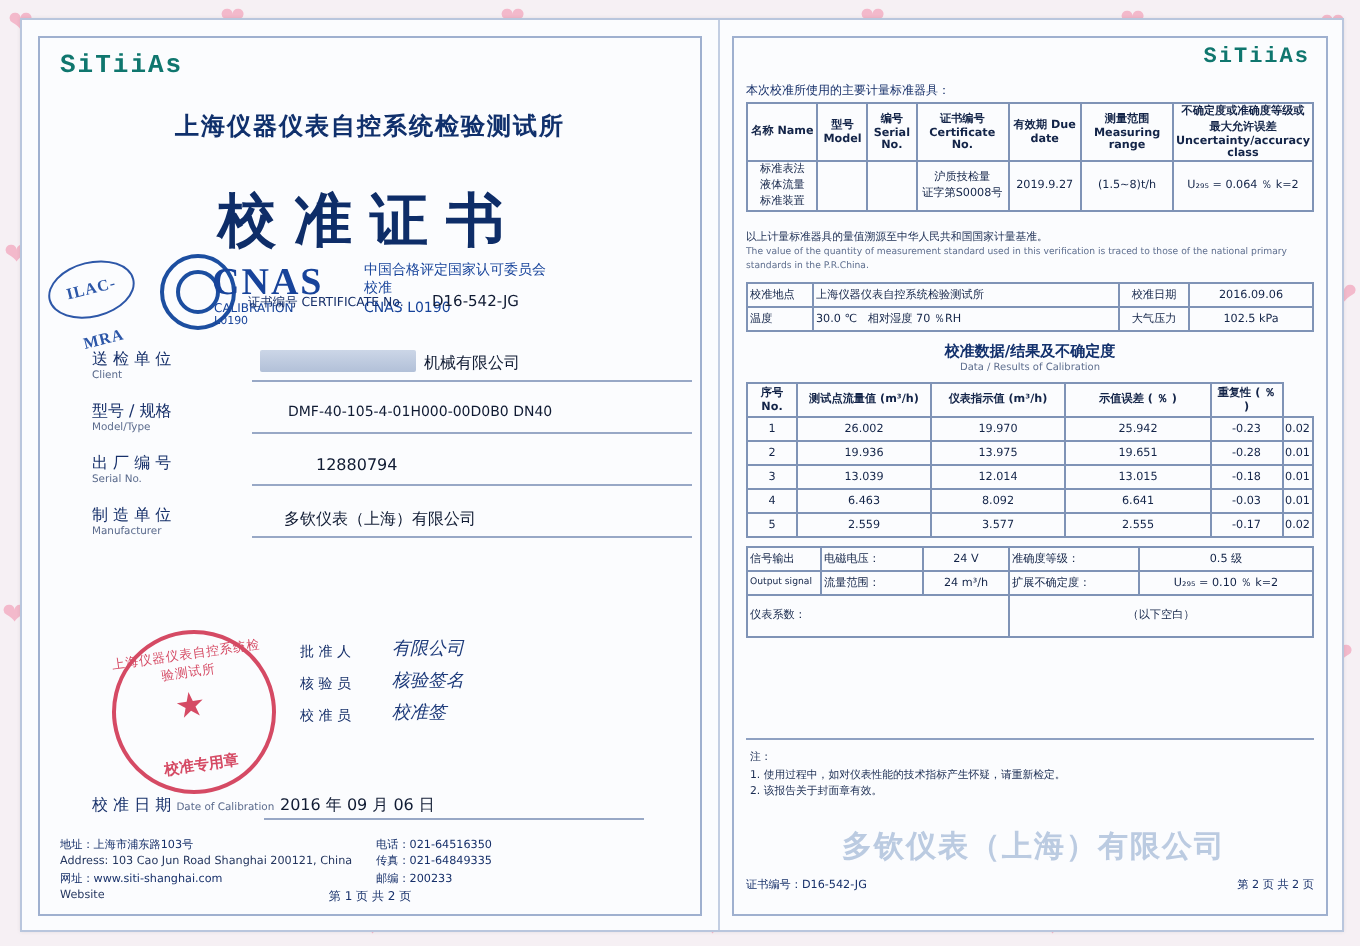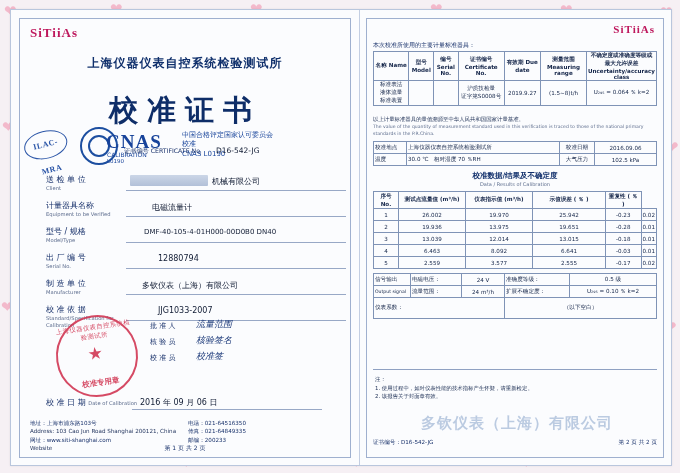--- a/index.html
+++ b/index.html
@@ -19,22 +19,22 @@
     box-shadow:0 0 2px rgba(0,0,0,.08);
   }
   .col{position:absolute;top:0;height:455px;}
   .left{left:0;width:348px;border-right:1px solid #c3cee2;}
   .right{left:348px;width:311px;}
   .inner{position:absolute;border:1px solid #9fb0cf;}
   .li{left:8px;top:8px;width:330px;height:438px;}
   .ri{left:7px;top:8px;width:296px;height:438px;}
 
   .logo{
-    position:absolute;font-family:Liberation Serif, serif;
-    font-weight:bold;letter-spacing:1px;color:#be185d;
+    position:absolute;font-family:Liberation Mono, monospace;
+    font-weight:bold;letter-spacing:1px;color:#0f766e;
   }
 
   .title-cn{
     position:absolute;width:100%;text-align:center;
     font-family:"Liberation Serif",serif;font-weight:bold;
     color:#10306c;
   }
   .title-en{
     position:absolute;width:100%;text-align:center;
     font-size:6.5px;color:#2a3f6b;
@@ -181,28 +181,20 @@
             <div class="flab">
               <span>送 检 单 位</span>
               <span class="en">Client</span>
             </div>
             <div class="redact"></div>
             <div class="fval" style="left:166px;">机械有限公司</div>
             <div class="fline"></div>
           </div>
           <div class="frow">
             <div class="flab">
-              <span>计量器具名称</span>
-              <span class="en">Equipment to be Verified</span>
-            </div>
-            <div class="fval" style="left:106px;">电磁流量计</div>
-            <div class="fline"></div>
-          </div>
-          <div class="frow">
-            <div class="flab">
               <span>型号 / 规格</span>
               <span class="en">Model/Type</span>
             </div>
             <div class="fval" style="left:98px;font-size:7px;">DMF-40-105-4-01H000-00D0B0  DN40</div>
             <div class="fline"></div>
           </div>
           <div class="frow">
             <div class="flab">
               <span>出 厂 编 号</span>
               <span class="en">Serial No.</span>
@@ -211,40 +203,32 @@
             <div class="fline"></div>
           </div>
           <div class="frow">
             <div class="flab">
               <span>制 造 单 位</span>
               <span class="en">Manufacturer</span>
             </div>
             <div class="fval" style="left:96px;">多钦仪表（上海）有限公司</div>
             <div class="fline"></div>
           </div>
-          <div class="frow">
-            <div class="flab">
-              <span>校 准 依 据</span>
-              <span class="en">Standard/Specification for Calibration</span>
-            </div>
-            <div class="fval" style="left:112px;">JJG1033-2007</div>
-            <div class="fline"></div>
-          </div>
         </div>
 
         <div class="stamp">
           <div class="top">上海仪器仪表自控系统检验测试所</div>
           <div class="star">★</div>
           <div class="bot">校准专用章</div>
         </div>
 
         <div class="sigs">
           <div class="sigrow">
             <span class="lab">批 准 人</span>
-            <span class="nm">流量范围</span>
+            <span class="nm">有限公司</span>
           </div>
           <div class="sigrow">
             <span class="lab">核 验 员</span>
             <span class="nm">核验签名</span>
           </div>
           <div class="sigrow">
             <span class="lab">校 准 员</span>
             <span class="nm">校准签</span>
           </div>
         </div>

